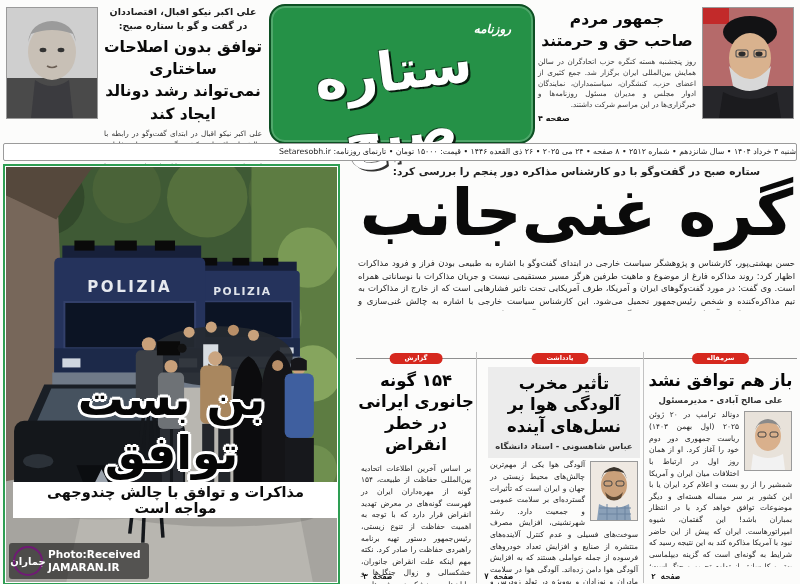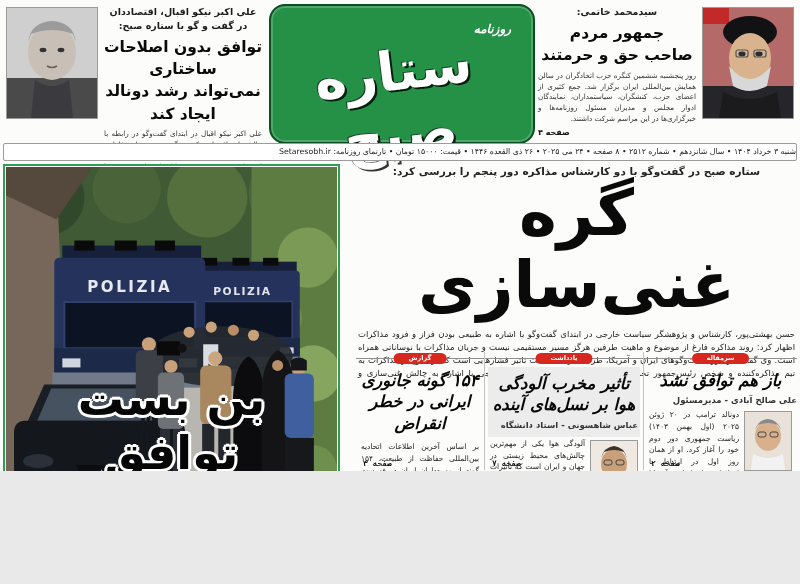--- a/index.html
+++ b/index.html
@@ -1,16 +1,16 @@
 <!DOCTYPE html>
 <html lang="fa"><head>
 <meta charset="utf-8">
 <style>
   html,body{margin:0;padding:0;background:#e9e9e9;}
-  .page{position:relative;width:800px;height:471px;background:#fcfcfb;outline:1px solid #cfcfcf;
+  .page{position:relative;width:800px;height:584px;background:#fcfcfb;outline:1px solid #cfcfcf;
         font-family:"DejaVu Sans",sans-serif;overflow:hidden;}
   
   .hdr-block{position:absolute;top:5px;height:134px;}
   .hdr-left{left:6px;width:258px;}
   .hdr-right{right:6px;width:258px;}
   .portrait{position:absolute;top:2px;width:90px;height:110px;border:1px solid #9a9a9a;overflow:hidden;background:#ddd;}
   .portrait svg{display:block;width:100%;height:100%;}
   .hdr-left .portrait{left:0;}
   .hdr-right .portrait{right:0;}
   .hdr-text{position:absolute;top:0;bottom:0;}
@@ -45,27 +45,27 @@
            font-size:10px;font-weight:bold;color:#fff;direction:rtl;}
   .wm-text{font-size:10.5px;font-weight:bold;line-height:1.25;}
   
   .main{position:absolute;left:340px;right:3px;top:165px;bottom:1px;margin-left:16px;}
   .main-kicker{font-size:10.5px;font-weight:bold;color:#222;text-align:center;direction:rtl;}
   .main-headline{font-size:64px;font-weight:bold;color:#0a0a0a;text-align:center;direction:rtl;line-height:1.12;margin-top:1px;letter-spacing:-1px;}
   .lead{margin-top:7px;font-size:8.5px;line-height:1.52;color:#1c1c1c;text-align:justify;direction:rtl;height:54px;overflow:hidden;padding:0 2px;}
   .columns{position:absolute;left:0;right:0;top:187px;bottom:0;display:flex;direction:rtl;}
   .col{position:relative;padding-top:15px;}
   .col0{width:153px;border-left:1px solid #c2c2c2;}
-  .col1{width:158px;border-left:1px solid #c2c2c2;}
+  .col1{width:158px;border-left:1px solid #c2c2c2;padding-left:8px;}
   .col2{flex:1;}
   .col::before{content:"";position:absolute;top:6px;left:0;right:0;border-top:1px solid #8f8f8f;}
   .pill{position:absolute;top:1px;left:50%;transform:translateX(-50%);background:#d6281e;color:#fff;
         font-size:6.5px;line-height:11px;padding:0 15px;border-radius:7px;font-weight:bold;direction:rtl;z-index:2;white-space:nowrap;}
-  .col-headline{font-size:16.5px;font-weight:bold;color:#060606;text-align:center;direction:rtl;line-height:1.3;margin-top:3px;font-style:italic;}
-  .col-byline{font-size:8.5px;font-weight:bold;color:#333;direction:rtl;margin:4px 0 3px;}
+  .col-headline{font-size:16.5px;font-weight:bold;color:#060606;text-align:center;direction:rtl;line-height:1.3;margin-top:3px;}
+  .col-byline{font-size:8.5px;font-weight:bold;color:#333;text-align:center;direction:rtl;margin:4px 0 3px;}
   .colhead-box{background:#ececec;margin:0 3px;padding:3px 2px 4px;}
   .col-body{font-size:7.5px;line-height:1.55;color:#222;text-align:justify;direction:rtl;padding:1px 5px 0;overflow:hidden;}
   .col0 .col-body{height:158px;} .col1 .col-body{height:142px;} .col2 .col-body{height:168px;}
   .col-photo{float:right;width:46px;height:58px;border:1px solid #9a9a9a;margin:2px 0 3px 5px;overflow:hidden;background:#eee;}
   .col-photo svg{display:block;width:100%;height:100%;}
   .col-pageref{position:absolute;bottom:2px;left:7px;font-size:8px;font-weight:bold;color:#111;direction:rtl;font-family:Liberation Mono, monospace;}
 </style>
 </head>
 <body>
 
@@ -113,26 +113,25 @@
         <ellipse cx="47" cy="50" rx="21" ry="25" fill="#d9b28e"></ellipse>
         <path d="M26 58 Q47 84 68 58 L64 78 Q47 88 30 78 Z" fill="#d8d8d8"></path>
         <ellipse cx="39" cy="46" rx="3.6" ry="2.4" fill="#2c2c2c"></ellipse>
         <ellipse cx="56" cy="46" rx="3.6" ry="2.4" fill="#2c2c2c"></ellipse>
         <rect x="33" y="42" width="12" height="7" rx="2" fill="none" stroke="#555" stroke-width="1.2"></rect>
         <rect x="51" y="42" width="12" height="7" rx="2" fill="none" stroke="#555" stroke-width="1.2"></rect>
         <path d="M20 84 Q47 98 74 84 L78 110 L16 110 Z" fill="#1b1b1e"></path>
       </svg>
     </div>
     <div class="hdr-text">
-      <div class="kicker-sm">سیدمحمد خاتمی:</div>
       <div class="hdr-headline">
         <span>جمهور مردم</span><br>
         <span>صاحب حق و حرمتند</span>
       </div>
-      <div class="hdr-body">روز پنجشنبه ششمین کنگره حزب اتحادگران در سالن همایش بین‌المللی ایران برگزار شد. جمع کثیری از اعضای حزب، کنشگران، سیاستمداران، نمایندگان ادوار مجلس و مدیران مسئول روزنامه‌ها و خبرگزاری‌ها در این مراسم شرکت داشتند.</div>
+      <div class="hdr-body">روز پنجشنبه هسته کنگره حزب اتحادگران در سالن همایش بین‌المللی ایران برگزار شد. جمع کثیری از اعضای حزب، کنشگران، سیاستمداران، نمایندگان ادوار مجلس و مدیران مسئول روزنامه‌ها و خبرگزاری‌ها در این مراسم شرکت داشتند.</div>
       <div class="pageref">صفحه ۴</div>
     </div>
   </div>
 
   <div class="datebar">شنبه ۳ خرداد ۱۴۰۴ • سال شانزدهم • شماره ۲۵۱۲ • ۸ صفحه • ۲۴ می ۲۰۲۵ • ۲۶ ذی القعده ۱۴۴۶ • قیمت: ۱۵۰۰۰ تومان • تارنمای روزنامه: Setaresobh.ir</div>
 
   <div class="photo-frame">
     <div class="photo-scene">
       <svg viewBox="0 0 329 412" preserveAspectRatio="none">
         <rect width="329" height="412" fill="#a6a49f"></rect>
@@ -249,21 +248,21 @@
       <div class="wm-logo">جماران</div>
       <div class="wm-text">
         <div>Photo:Received</div>
         <div>JAMARAN.IR</div>
       </div>
     </div>
   </div>
 
   <div class="main">
     <div class="main-kicker">ستاره صبح در گفت‌وگو با دو کارشناس مذاکره دور پنجم را بررسی کرد:</div>
-    <div class="main-headline">گره غنی‌سازی</div>
+    <div class="main-headline">گره غنی‌جانب</div>
     <div class="lead">حسن بهشتی‌پور، کارشناس و پژوهشگر سیاست خارجی در ابتدای گفت‌وگو با اشاره به طبیعی بودن فراز و فرود مذاکرات اظهار کرد: روند مذاکره فارغ از موضوع و ماهیت طرفین هرگز مسیر مستقیمی نیست و جریان مذاکرات با نوساناتی همراه است. وی گفت: در مورد گفت‌وگوهای ایران و آمریکا، طرف آمریکایی تحت تاثیر فشارهایی است که از خارج از مذاکرات به تیم مذاکره‌کننده و شخص رئیس‌جمهور تحمیل می‌شود. این کارشناس سیاست خارجی با اشاره به چالش غنی‌سازی و خواسته‌های حداکثری آمریکایی‌ها در این رابطه گفت: فعالیت هسته‌ای صلح‌آمیز حق کشور است و بعید است جمهوری اسلامی زیر فشار چنین خواسته‌ای را از جانب غرب و از طرف آمریکایی‌ها بپذیرد. وی افزود: وقتی آمریکایی‌ها چنین خواسته‌ای را مطرح می‌کنند، یعنی نمی‌خواهند مذاکرات به نتیجه برسد؛ چرا که ایران در ابتدای راه خطوط قرمز خود را تشریح کرده و مذاکرات براساس پذیرش دو طرف از کلیات آغاز شد. غنی‌سازی بخشی از چرخه گسترده‌تر است.</div>
 
     <div class="columns">
 
       <div class="col col0">
         <div class="pill">سرمقاله</div>
         <div class="col-headline">باز هم توافق نشد</div>
         <div class="col-byline">علی صالح آبادی - مدیرمسئول</div>
         <div class="col-body">
           <span class="col-photo">

